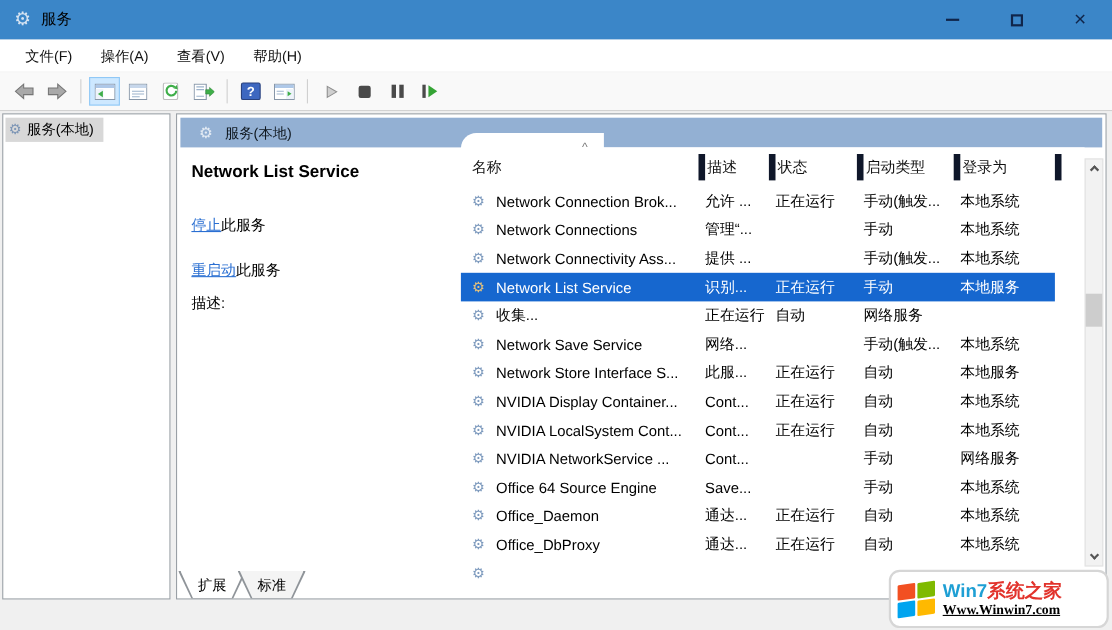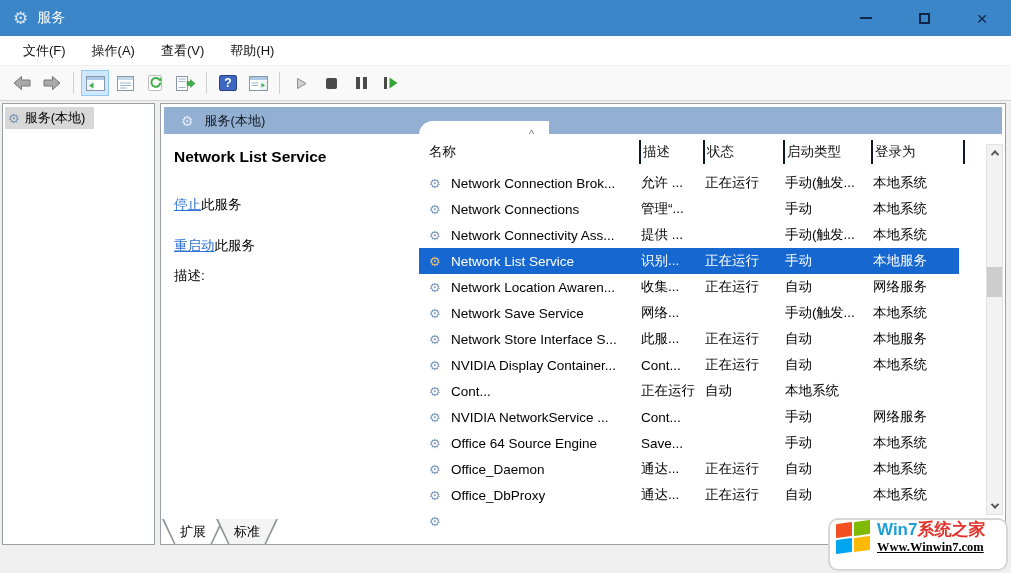--- a/index.html
+++ b/index.html
@@ -6,21 +6,21 @@
   html,body { width:1011px; height:573px; }
   body {
     position:relative; overflow:hidden;
     font-family:"Liberation Sans","DejaVu Sans",sans-serif;
     background:#f0f0f0; outline:1px solid #7f98ad;
   }
   
   .titlebar { position:absolute; top:0; left:0; width:1011px; height:36px;
     background:#3b86c8; display:flex; align-items:center; }
   .title-gear { color:#d7e4f2; font-size:17px; margin-left:13px; }
-  .title-text { color:#ffffff; font-size:14px; margin-left:9px; }
+  .title-text { color:#000000; font-size:14px; margin-left:9px; }
   .win-controls { margin-left:auto; display:flex; height:100%; }
   .win-btn { width:58px; height:100%; display:flex; align-items:center; justify-content:center; cursor:default; }
   .glyph-min { width:12px; height:0; border-top:2px solid #10254a; }
   .glyph-max { width:11px; height:11px; border:2px solid #10254a; }
   .glyph-close { color:#10254a; font-size:19px; line-height:1; }
   
   .menubar { position:absolute; top:36px; left:0; width:1011px; height:30px;
     background:#ffffff; display:flex; align-items:center; padding-left:10px; border-bottom:1px solid #f2f2f2; }
   .menu-item { font-size:13px; color:#111; padding:5px 13px; }
   
@@ -56,21 +56,21 @@
   .act-stop { top:92px; } .act-restart { top:113px;margin-top:20px; }
   .desc-label { position:absolute; left:13px; top:163px; font-size:13.5px; }
   .desc-text { position:absolute; left:13px; top:185px; width:248px; font-size:13.5px; line-height:24px; color:#000; }
   
   .card { position:absolute; left:258px; top:30px; width:567px; height:390px; background:#fff; }
   .card::before { content:""; position:absolute; top:-13px; left:0; width:130px; height:14px;
     background:#fff; border-radius:22px 0 0 0; }
   .lgrid { display:grid; grid-template-columns:24px 190px 64px 80px 88px 92px; align-items:center; padding-left:8px; }
   .lheader { height:36px; position:relative; }
   .hcell { font-size:13.5px; color:#111; height:24px; display:flex; align-items:center;
-    border-right:2px solid #0f172a; padding-left:2px; }
+    border-right:6px solid #0f172a; padding-left:2px; }
   .hcell.first { grid-column:1 / 3; }
   .sort-caret { position:absolute; left:110px; top:-6px; font-size:11px; color:#777; }
   .lrow { height:26px; font-size:13.5px; color:#000; }
   .lrow .cell { overflow:hidden; white-space:nowrap; }
   .row-gear { color:#7c99bd; font-size:13px; padding-left:2px; }
   .lrow.selected { background:#1667cf; color:#fff; width:540px; }
   .lrow.selected .row-gear { color:#e8c27a; }
   
   .vscroll { position:absolute; left:825px; top:40px; width:17px; height:371px;
     background:#f2f2f2; border:1px solid #e2e2e2; }
@@ -83,23 +83,23 @@
   
   .tabs { position:absolute; left:1px; top:415px; display:flex; }
   .tab { position:relative; height:26px; min-width:62px; padding:0 14px; margin-right:-8px;
     display:flex; align-items:center; justify-content:center;
     clip-path:polygon(0 0,100% 0,80% 100%,20% 100%); background:#8f9499; }
   .tab::before { content:""; position:absolute; inset:0 2px 1px 2px;
     clip-path:polygon(0 0,100% 0,80% 100%,20% 100%); background:#f4f4f4; }
   .tab.active::before { background:#ffffff; }
   .tab span { position:relative; z-index:1; font-size:13px; color:#000; }
   
-  .watermark { position:absolute; right:3px; bottom:2px; width:180px; height:53px;
+  .watermark { position:absolute; right:3px; bottom:2px; width:200px; height:53px;
     background:#fff; border:2px solid #d6d6d6; border-radius:10px;
-    display:flex; align-items:flex-start; padding-left:6px; }
+    display:flex; align-items:center; padding-left:6px; }
   .flag { position:relative; width:36px; height:34px; flex:0 0 36px; }
   .flag div { position:absolute; width:16px; height:14px; transform:skewY(-8deg); border-radius:1px; }
   .f1 { left:0; top:3px;  background:#f25022; }
   .f2 { left:18px; top:1px; background:#7fba00; }
   .f3 { left:0; top:19px; background:#00a4ef; }
   .f4 { left:18px; top:17px; background:#ffb900; }
   .brand { margin-left:5px; line-height:1.15; }
   .brand-line1 { font-size:17px; font-weight:bold; }
   .brand-blue { color:#1e9fd4; } .brand-red { color:#e2332c; }
   .brand-site { font-family:"Liberation Serif","DejaVu Serif",serif; font-size:12.5px; font-weight:bold; color:#000000;text-decoration:underline; }
@@ -273,21 +273,20 @@
         <div class="lgrid lrow selected">
     <span class="row-gear">⚙</span>
     <div class="cell">Network List Service</div>
     <div class="cell">识别...</div>
     <div class="cell">正在运行</div>
     <div class="cell">手动</div>
     <div class="cell">本地服务</div>
   </div>
         <div class="lgrid lrow">
     <span class="row-gear">⚙</span>
-    <div class="cell">Network Location Awaren...</div>
     <div class="cell">收集...</div>
     <div class="cell">正在运行</div>
     <div class="cell">自动</div>
     <div class="cell">网络服务</div>
   </div>
         <div class="lgrid lrow">
     <span class="row-gear">⚙</span>
     <div class="cell">Network Save Service</div>
     <div class="cell">网络...</div>
     <div class="cell"></div>
@@ -305,20 +304,21 @@
         <div class="lgrid lrow">
     <span class="row-gear">⚙</span>
     <div class="cell">NVIDIA Display Container...</div>
     <div class="cell">Cont...</div>
     <div class="cell">正在运行</div>
     <div class="cell">自动</div>
     <div class="cell">本地系统</div>
   </div>
         <div class="lgrid lrow">
     <span class="row-gear">⚙</span>
+    <div class="cell">NVIDIA LocalSystem Cont...</div>
     <div class="cell">Cont...</div>
     <div class="cell">正在运行</div>
     <div class="cell">自动</div>
     <div class="cell">本地系统</div>
   </div>
         <div class="lgrid lrow">
     <span class="row-gear">⚙</span>
     <div class="cell">NVIDIA NetworkService ...</div>
     <div class="cell">Cont...</div>
     <div class="cell"></div>

